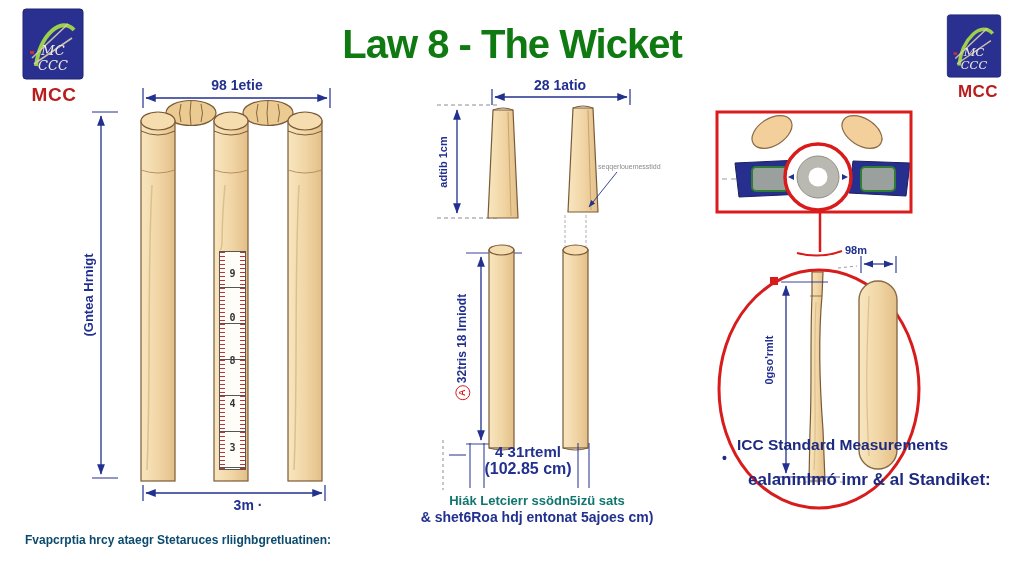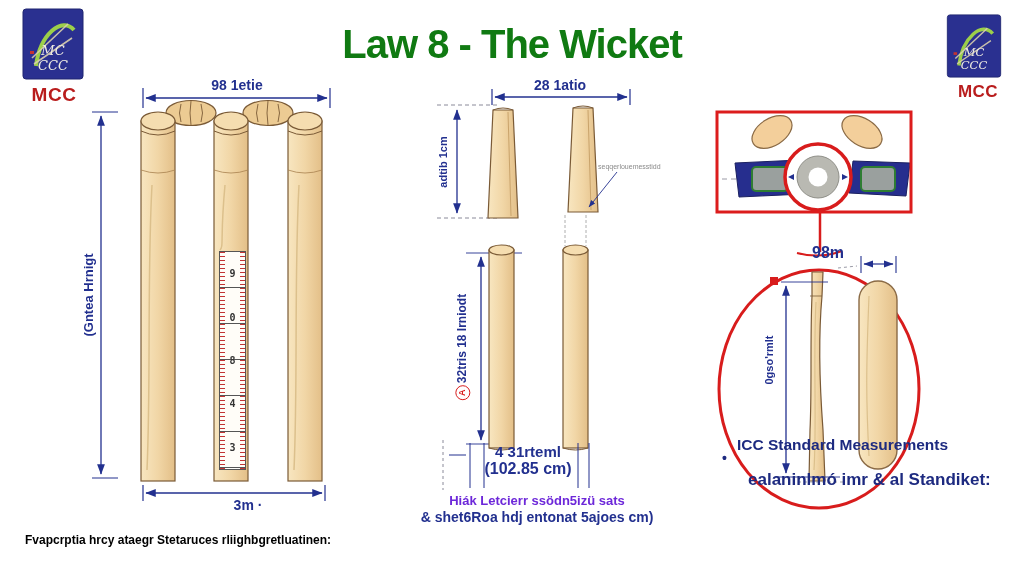--- a/index.html
+++ b/index.html
@@ -8,24 +8,24 @@
   .abs{position:absolute;}
   .title{left:0;right:0;top:22px;text-align:center;font-size:40px;font-weight:800;
          color:#107a12;letter-spacing:-1px;}
   .dimlabel{color:#22308f;font-size:14px;font-weight:600;white-space:nowrap;
             transform:translateX(-50%);}
   .vlabel{color:#22308f;font-weight:600;white-space:nowrap;
           transform:translate(-50%,-50%) rotate(-90deg);}
   .redcirc{display:inline-block;width:13px;height:13px;line-height:13px;border:1.5px solid #d81c1c;
            border-radius:50%;color:#d81c1c;font-size:9px;text-align:center;vertical-align:middle;
            margin-right:2px;font-weight:700;}
-  .caption-green{color:#000000;font-size:12px;font-weight:600;white-space:nowrap;}
+  .caption-green{color:#0c4a6e;font-size:12px;font-weight:600;white-space:nowrap;}
   .mid-captions{left:372px;top:491px;width:330px;text-align:center;}
   .mid-cap1{color:#cc1f1f;font-size:15px;font-weight:700;}
-  .mid-cap2{color:#6d28d9;font-size:13px;font-weight:600;margin-top:2px;}
+  .mid-cap2{color:#0f766e;font-size:13px;font-weight:600;margin-top:2px;}
   .mid-cap3{color:#22308f;font-size:14px;font-weight:600;margin-top:1px;}
   .icc-bullet{color:#1d2a80;font-size:14px;font-weight:700;}
   .icc-line1{color:#1d2a80;font-size:15.5px;font-weight:700;white-space:nowrap;}
   .icc-line2{color:#1d2a80;font-size:17px;font-weight:700;white-space:nowrap;}
   .annotation{color:#8a8a8a;font-size:7px;letter-spacing:0;white-space:nowrap;}
   .logo{width:64px;}
   .logo-label{text-align:center;color:#b91c1c;font-weight:700;font-size:19px;letter-spacing:0.5px;
               margin-top:0px;}
   .ruler{left:219px;top:251px;width:27px;height:219px;background-color:#fffdf8;
          border:1px solid #555;box-sizing:border-box;
@@ -237,19 +237,19 @@
   <div class="abs vlabel" style="left:463px;top:347px;font-size:12px;">
     <span class="redcirc">A</span><span>32tris 18 Irniodt</span>
   </div>
   <div class="abs dimlabel" style="left:528px;top:443px;font-size:15px;">4 31rteml</div>
   <div class="abs dimlabel mid-dim2" style="left:528px;top:460px;">(102.85 cm)</div>
   <div class="abs mid-captions">
     <div class="mid-cap2">Hiák Letcierr ssödn5izü sats</div>
     <div class="mid-cap3">&amp; shet6Roa hdj entonat 5ajoes cm)</div>
   </div>
 
-  <div class="abs dimlabel" style="left:828px;top:244px;font-size:16px;">98m</div>
+  <div class="abs dimlabel" style="left:856px;top:244px;font-size:11px;">98m</div>
   <div class="abs vlabel" style="left:769px;top:360px;font-size:11px;">0gso'rmlt</div>
   <div class="abs icc-bullet" style="left:722px;top:450px;">•</div>
   <div class="abs icc-line1" style="left:737px;top:436px;">ICC Standard Measurements</div>
   <div class="abs icc-line2" style="left:748px;top:470px;">ealaninlmó imr &amp; al Standiket:</div>
 
 </div>
 
 </body></html>

